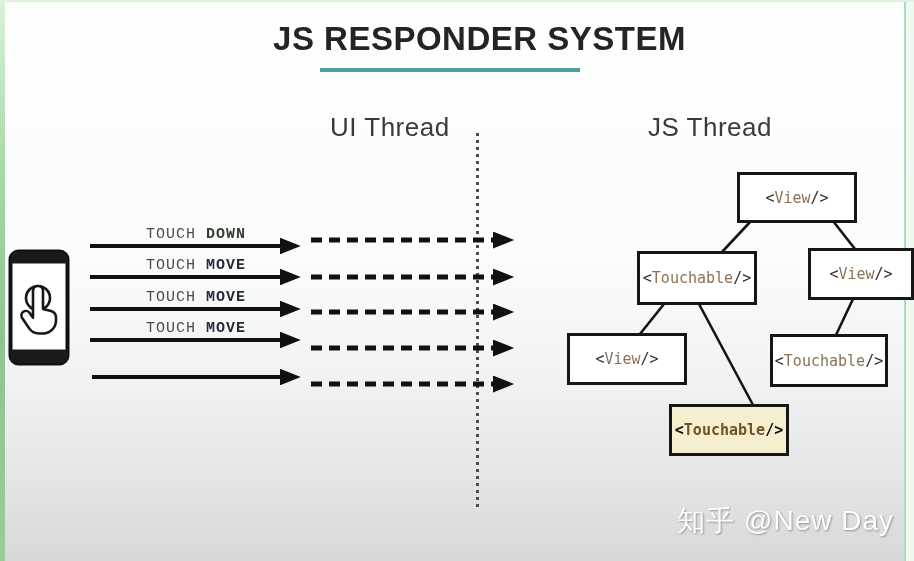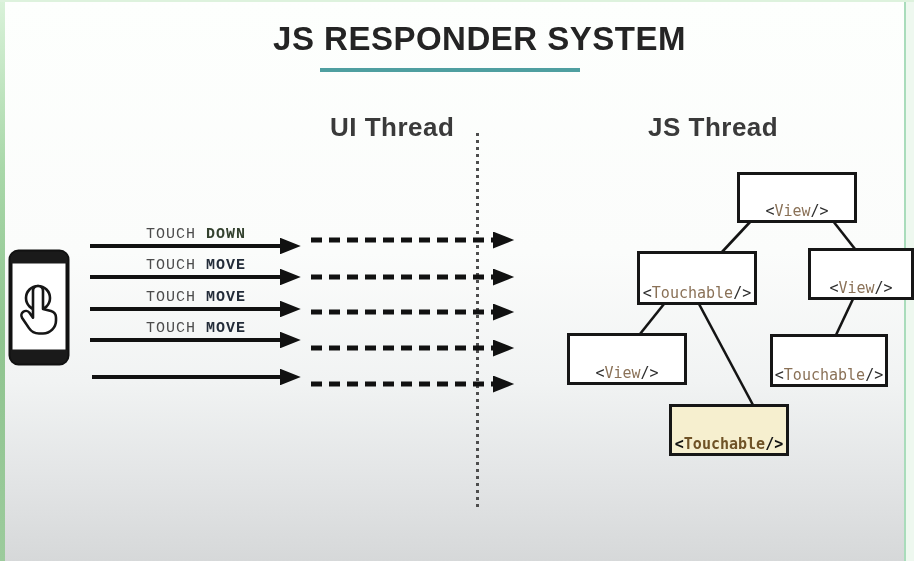--- a/index.html
+++ b/index.html
@@ -12,35 +12,35 @@
   .edge-left{position:absolute;left:0;top:0;width:5px;height:561px;z-index:6;
     background:linear-gradient(180deg,#d9f2d9 0%,#a9d8a9 30%,#8fc48f 60%,#9ccb9c 100%);}
   .edge-top{position:absolute;left:0;top:0;width:914px;height:2px;background:#ddf2dd;z-index:6;}
   .edge-right-line{position:absolute;left:904px;top:0;width:2px;height:561px;background:#a9dcbb;z-index:3;}
   .edge-right-fill{position:absolute;left:906px;top:0;width:8px;height:561px;background:#eef8ef;z-index:2;}
 
   .title{position:absolute;left:0;right:0;top:20px;margin:0;text-align:center;
     font-size:33px;font-weight:700;letter-spacing:0.5px;color:#242424;padding-left:45px;}
   .title-underline{position:absolute;left:320px;top:68px;width:260px;height:4px;background:#4f9fa0;}
 
-  .thread-label{position:absolute;top:112px;font-size:26px;font-weight:700;color:#3a3a3a;letter-spacing:0.5px;}
+  .thread-label{position:absolute;top:112px;font-size:26px;font-weight:400;color:#3a3a3a;letter-spacing:0.5px;}
   .thread-label.ui{left:330px;}
   .thread-label.js{left:648px;}
 
   .divider{position:absolute;left:476px;top:133px;width:3px;height:375px;
     background:repeating-linear-gradient(180deg,#4d4d4d 0px,#4d4d4d 3px,transparent 3px,transparent 7px);}
 
   .evt{position:absolute;left:86px;width:220px;text-align:center;
     font-family:Liberation Mono, monospace;font-size:15px;letter-spacing:1px;color:#4c4c4c;white-space:nowrap;}
   .evt b{font-weight:700;}
 
   .arrow-layer{position:absolute;left:0;top:0;width:914px;height:561px;z-index:4;pointer-events:none;}
 
   .node{position:absolute;background:#ffffff;border:3px solid #161616;box-sizing:border-box;
-    display:flex;align-items:flex-end;justify-content:center;z-index:5;
+    display:flex;align-items:center;justify-content:center;z-index:5;
     font-family:"DejaVu Sans Mono", monospace;font-size:15px;white-space:nowrap;}
   .node .br{color:#2e2e2e;}
   .node .nm{color:#8a7157;}
   .node.hl{background:#f6efcf;border-width:3px;font-weight:700;}
   .node.hl .br{color:#111111;}
   .node.hl .nm{color:#6f5226;}
 
   .watermark{position:absolute;right:20px;top:502px;font-size:28px;color:#fdfdfd;
     text-shadow:1px 1px 2px rgba(90,90,90,0.55);letter-spacing:1px;z-index:7;}
 </style>
@@ -124,14 +124,15 @@
   <div class="node" style="left:567px;top:333px;width:120px;height:52px">
     <span class="tag"><span class="br">&lt;</span><span class="nm">View</span><span class="br">/&gt;</span></span>
   </div>
   <div class="node" style="left:770px;top:334px;width:118px;height:53px">
     <span class="tag"><span class="br">&lt;</span><span class="nm">Touchable</span><span class="br">/&gt;</span></span>
   </div>
   <div class="node hl" style="left:669px;top:404px;width:120px;height:52px">
     <span class="tag"><span class="br">&lt;</span><span class="nm">Touchable</span><span class="br">/&gt;</span></span>
   </div>
 
+  <div class="watermark">知乎 @New Day</div>
 
 </div>
 
 </body></html>

